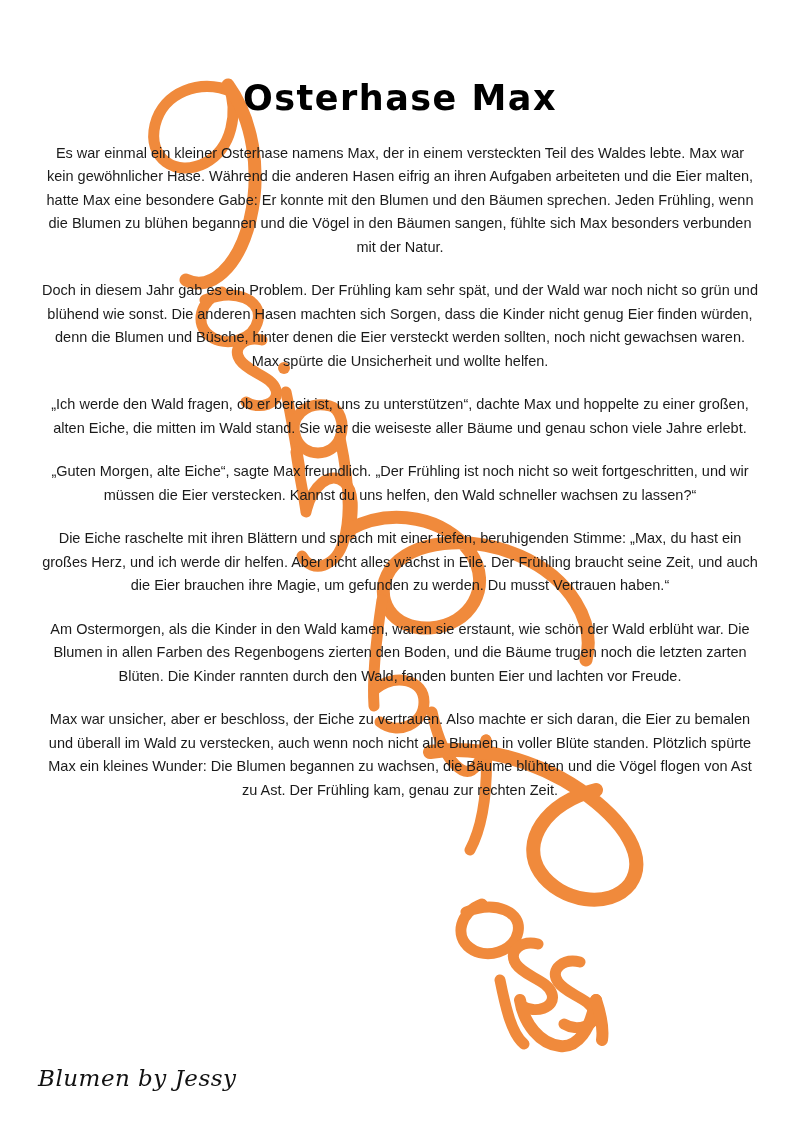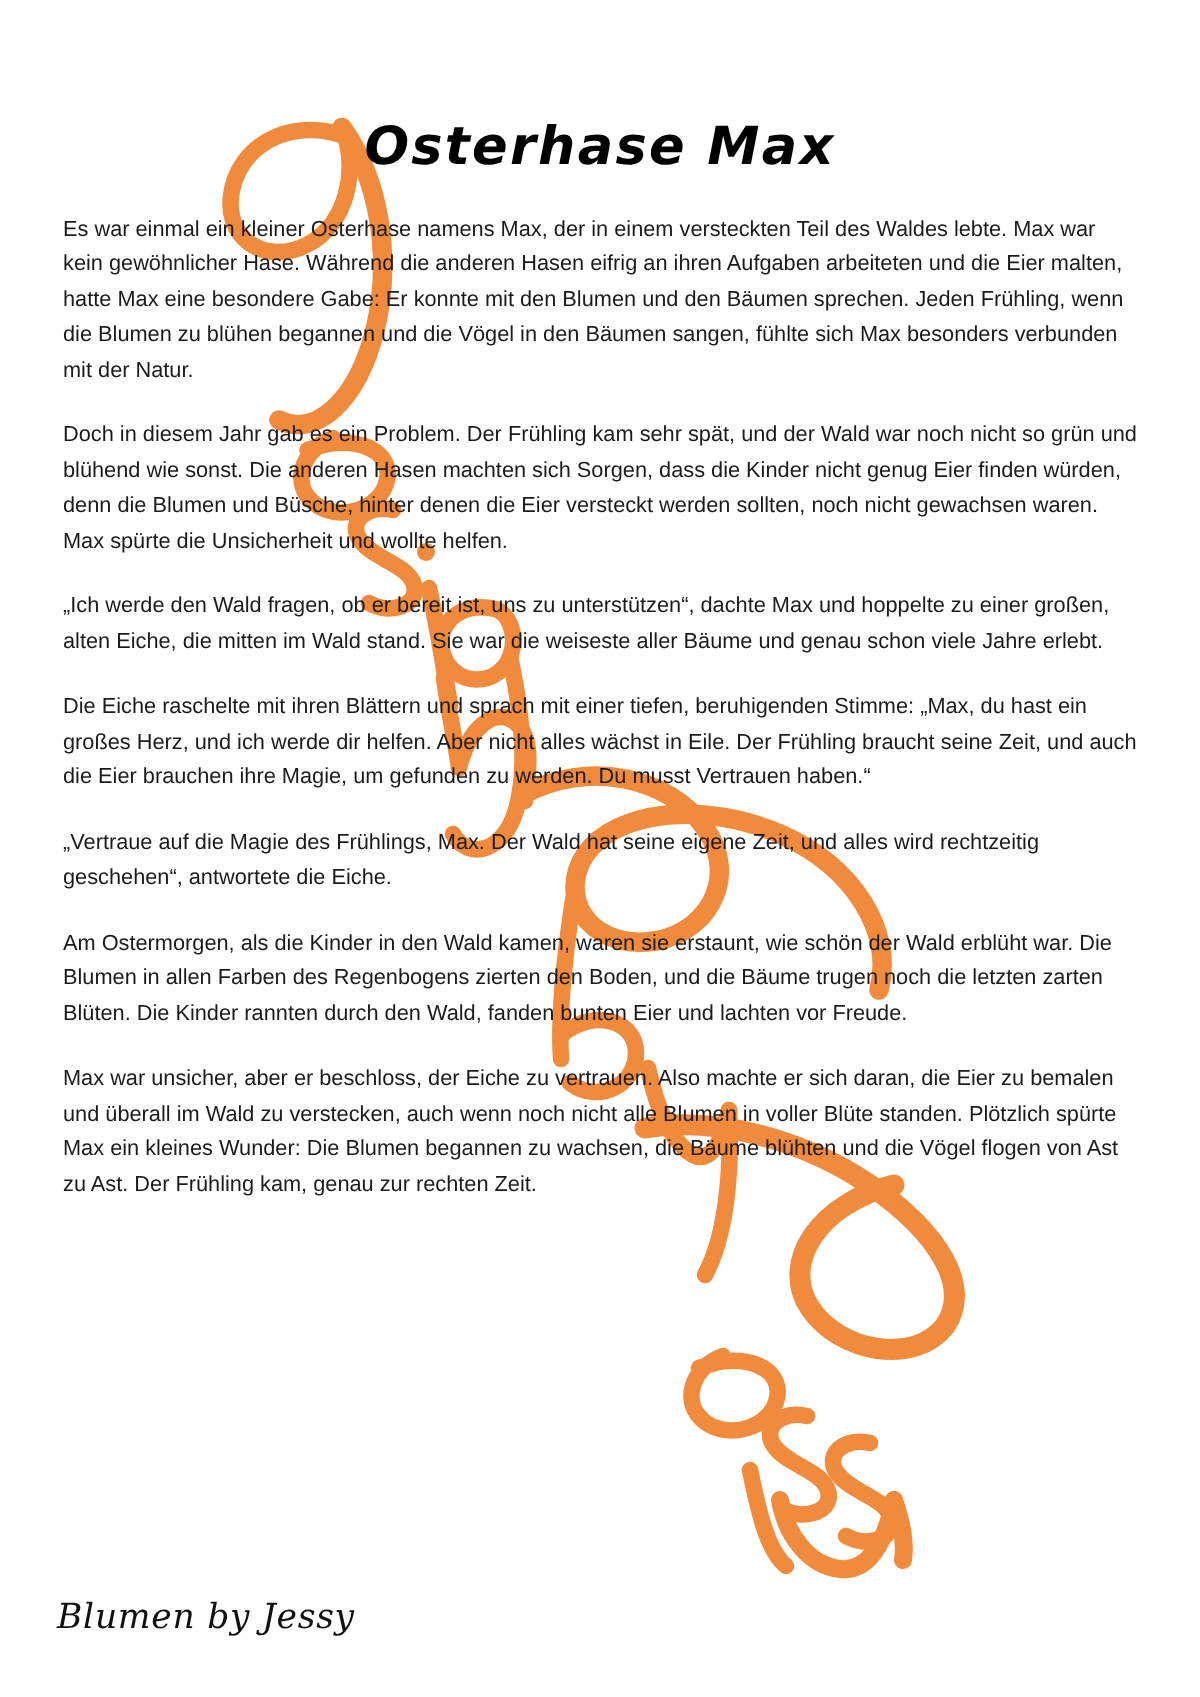--- a/index.html
+++ b/index.html
@@ -28,30 +28,29 @@
   .doc-title {
     font-family: "DejaVu Sans", sans-serif;
     font-weight: bold;
     font-size: 35px;
     letter-spacing: 1.5px;
     text-align: center;
     margin: 18px 0 24px 0;
     color: #000000;
     position: relative;
     z-index: 3;
-    font-style: italic;
   }
 
   .body-text {
     position: relative;
     z-index: 3;
   }
 
   .para {
-    text-align: left;
+    text-align: center;
     font-size: 14.5px;
     line-height: 1.62;
     margin: 0 0 20px 0;
     padding: 0 6px;
     color: #1b1b1b;
   }
 
   
   .watermark {
     position: absolute;
@@ -121,21 +120,21 @@
       <path d="M596 1000 C 600 1012, 604 1026, 602 1040" stroke-width="12"></path>
     </g>
   </svg>
 
   <h1 class="doc-title">Osterhase Max</h1>
 
   <div class="body-text">
     <p class="para">Es war einmal ein kleiner Osterhase namens Max, der in einem versteckten Teil des Waldes lebte. Max war kein gewöhnlicher Hase. Während die anderen Hasen eifrig an ihren Aufgaben arbeiteten und die Eier malten, hatte Max eine besondere Gabe: Er konnte mit den Blumen und den Bäumen sprechen. Jeden Frühling, wenn die Blumen zu blühen begannen und die Vögel in den Bäumen sangen, fühlte sich Max besonders verbunden mit der Natur.</p>
     <p class="para">Doch in diesem Jahr gab es ein Problem. Der Frühling kam sehr spät, und der Wald war noch nicht so grün und blühend wie sonst. Die anderen Hasen machten sich Sorgen, dass die Kinder nicht genug Eier finden würden, denn die Blumen und Büsche, hinter denen die Eier versteckt werden sollten, noch nicht gewachsen waren. Max spürte die Unsicherheit und wollte helfen.</p>
     <p class="para">„Ich werde den Wald fragen, ob er bereit ist, uns zu unterstützen“, dachte Max und hoppelte zu einer großen, alten Eiche, die mitten im Wald stand. Sie war die weiseste aller Bäume und genau schon viele Jahre erlebt.</p>
+    <p class="para">„Guten Morgen, alte Eiche“, sagte Max freundlich. „Der Frühling ist noch nicht so weit fortgeschritten, und wir müssen die Eier verstecken. Kannst du uns helfen, den Wald schneller wachsen zu lassen?“</p>
     <p class="para">Die Eiche raschelte mit ihren Blättern und sprach mit einer tiefen, beruhigenden Stimme: „Max, du hast ein großes Herz, und ich werde dir helfen. Aber nicht alles wächst in Eile. Der Frühling braucht seine Zeit, und auch die Eier brauchen ihre Magie, um gefunden zu werden. Du musst Vertrauen haben.“</p>
-    <p class="para">„Vertraue auf die Magie des Frühlings, Max. Der Wald hat seine eigene Zeit, und alles wird rechtzeitig geschehen“, antwortete die Eiche.</p>
     <p class="para">Am Ostermorgen, als die Kinder in den Wald kamen, waren sie erstaunt, wie schön der Wald erblüht war. Die Blumen in allen Farben des Regenbogens zierten den Boden, und die Bäume trugen noch die letzten zarten Blüten. Die Kinder rannten durch den Wald, fanden bunten Eier und lachten vor Freude.</p>
     <p class="para">Max war unsicher, aber er beschloss, der Eiche zu vertrauen. Also machte er sich daran, die Eier zu bemalen und überall im Wald zu verstecken, auch wenn noch nicht alle Blumen in voller Blüte standen. Plötzlich spürte Max ein kleines Wunder: Die Blumen begannen zu wachsen, die Bäume blühten und die Vögel flogen von Ast zu Ast. Der Frühling kam, genau zur rechten Zeit.</p>
   </div>
 
   <div class="signature">Blumen by Jessy</div>
 
 </div>
 
 </body></html>

